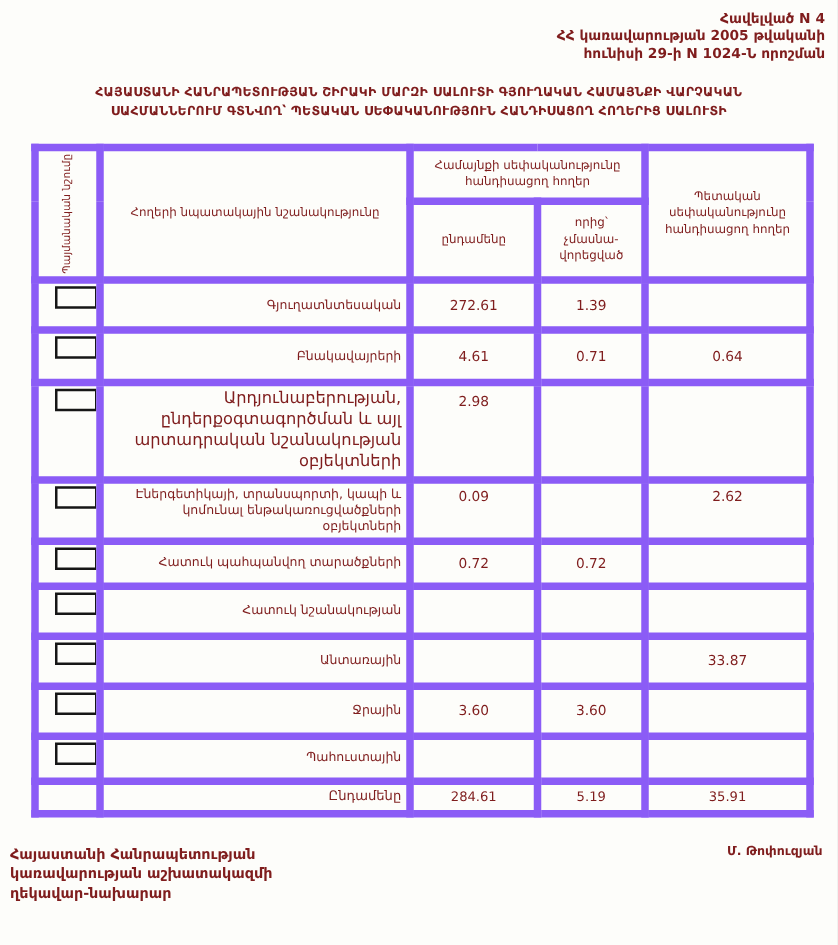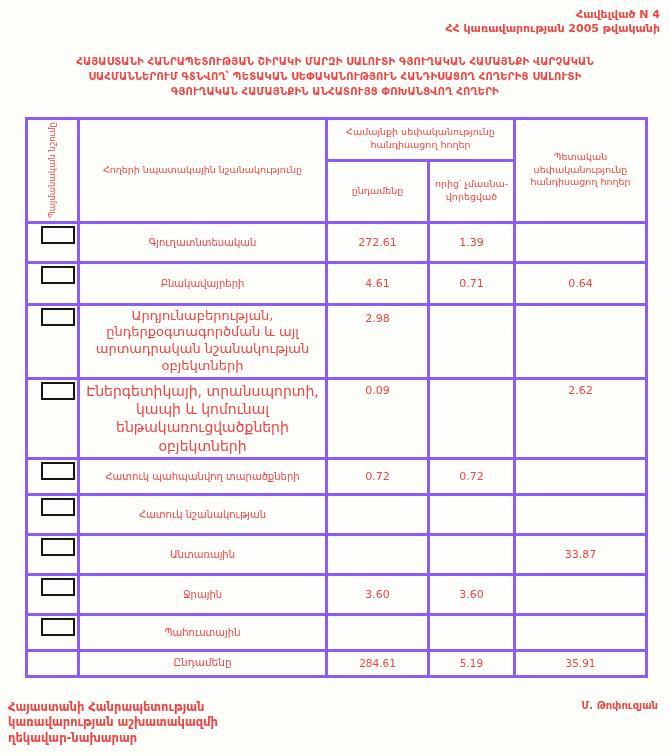--- a/index.html
+++ b/index.html
@@ -2,21 +2,21 @@
 <html><head>
 <meta charset="utf-8">
 <style>
   html, body { margin: 0; padding: 0; background: #e8e8e6; }
   .page {
     position: relative;
     width: 670px;
     height: 756px;
     margin: 0 auto;
     background: #fdfdfa;
-    color: #ef4444;
+    color: #7f1d1d;
     font-family: "DejaVu Sans", sans-serif;
     overflow: hidden;
   }
   
   .annex {
     padding: 8px 10px 0 0;
     text-align: right;
     font-size: 11px;
     font-weight: 700;
     line-height: 1.25;
@@ -39,21 +39,21 @@
     letter-spacing: 0.2px;
   }
   
   table.land-table {
     border-collapse: collapse;
     table-layout: fixed;
     width: 620px;
     margin: 18px 0 0 25px;
   }
   table.land-table th, table.land-table td {
-    border: 3px solid #8b5cf6;
+    border: 6px solid #8b5cf6;
     padding: 2px 4px;
     overflow: hidden;
   }
   th.hdr {
     font-size: 9.5px;
     font-weight: 400;
     text-align: center;
     vertical-align: middle;
     line-height: 1.35;
   }
@@ -69,21 +69,21 @@
   td.c-sym { vertical-align: top; padding: 3px 0 0 0; }
   .symbox {
     width: 30px;
     height: 14px;
     border: 2px solid #161616;
     margin-left: 9px;
     background: #fdfdfa;
   }
   td.c-label {
     font-size: 10px;
-    text-align: center;
+    text-align: right;
     vertical-align: middle;
     padding-left: 10px;
     line-height: 1.3;
   }
   td.c-num {
     font-size: 11px;
     text-align: center;
     vertical-align: middle;
   }
   tr.total-row td { font-size: 10.5px; }
@@ -108,27 +108,27 @@
   }
 </style>
 </head>
 <body>
 
 <div class="page">
 
   <div class="annex">
     <div>Հավելված N 4</div>
     <div>ՀՀ կառավարության 2005 թվականի</div>
+    <div>հունիսի 29-ի N 1024-Ն որոշման</div>
   </div>
 
 
   <div class="doc-subtitle">
     <div>ՀԱՅԱՍՏԱՆԻ ՀԱՆՐԱՊԵՏՈՒԹՅԱՆ ՇԻՐԱԿԻ ՄԱՐԶԻ ՍԱԼՈՒՏԻ ԳՅՈՒՂԱԿԱՆ ՀԱՄԱՅՆՔԻ ՎԱՐՉԱԿԱՆ</div>
     <div>ՍԱՀՄԱՆՆԵՐՈՒՄ ԳՏՆՎՈՂ՝ ՊԵՏԱԿԱՆ ՍԵՓԱԿԱՆՈՒԹՅՈՒՆ ՀԱՆԴԻՍԱՑՈՂ ՀՈՂԵՐԻՑ ՍԱԼՈՒՏԻ</div>
-    <div>ԳՅՈՒՂԱԿԱՆ ՀԱՄԱՅՆՔԻՆ ԱՆՀԱՏՈՒՅՑ ՓՈԽԱՆՑՎՈՂ ՀՈՂԵՐԻ</div>
   </div>
 
   <table class="land-table">
     <colgroup>
       <col style="width:52px">
       <col style="width:248px">
       <col style="width:102px">
       <col style="width:86px">
       <col style="width:132px">
     </colgroup>
@@ -173,21 +173,21 @@
           </td>
         <td class="c-label" style="font-size:13px">Արդյունաբերության, ընդերքօգտագործման և այլ արտադրական նշանակության օբյեկտների</td>
         <td class="c-num" style="vertical-align:top;padding-top:6px">2.98</td>
         <td class="c-num"></td>
         <td class="c-num"></td>
       </tr>
       <tr style="height:40px">
         <td class="c-sym">
             <div class="symbox"></div>
           </td>
-        <td class="c-label" style="font-size:14px">Էներգետիկայի, տրանսպորտի, կապի և կոմունալ ենթակառուցվածքների օբյեկտների</td>
+        <td class="c-label" style="font-size:10px">Էներգետիկայի, տրանսպորտի, կապի և կոմունալ ենթակառուցվածքների օբյեկտների</td>
         <td class="c-num" style="vertical-align:top;padding-top:4px">0.09</td>
         <td class="c-num"></td>
         <td class="c-num" style="vertical-align:top;padding-top:4px">2.62</td>
       </tr>
       <tr style="height:36px">
         <td class="c-sym">
             <div class="symbox"></div>
           </td>
         <td class="c-label">Հատուկ պահպանվող տարածքների</td>
         <td class="c-num">0.72</td>

